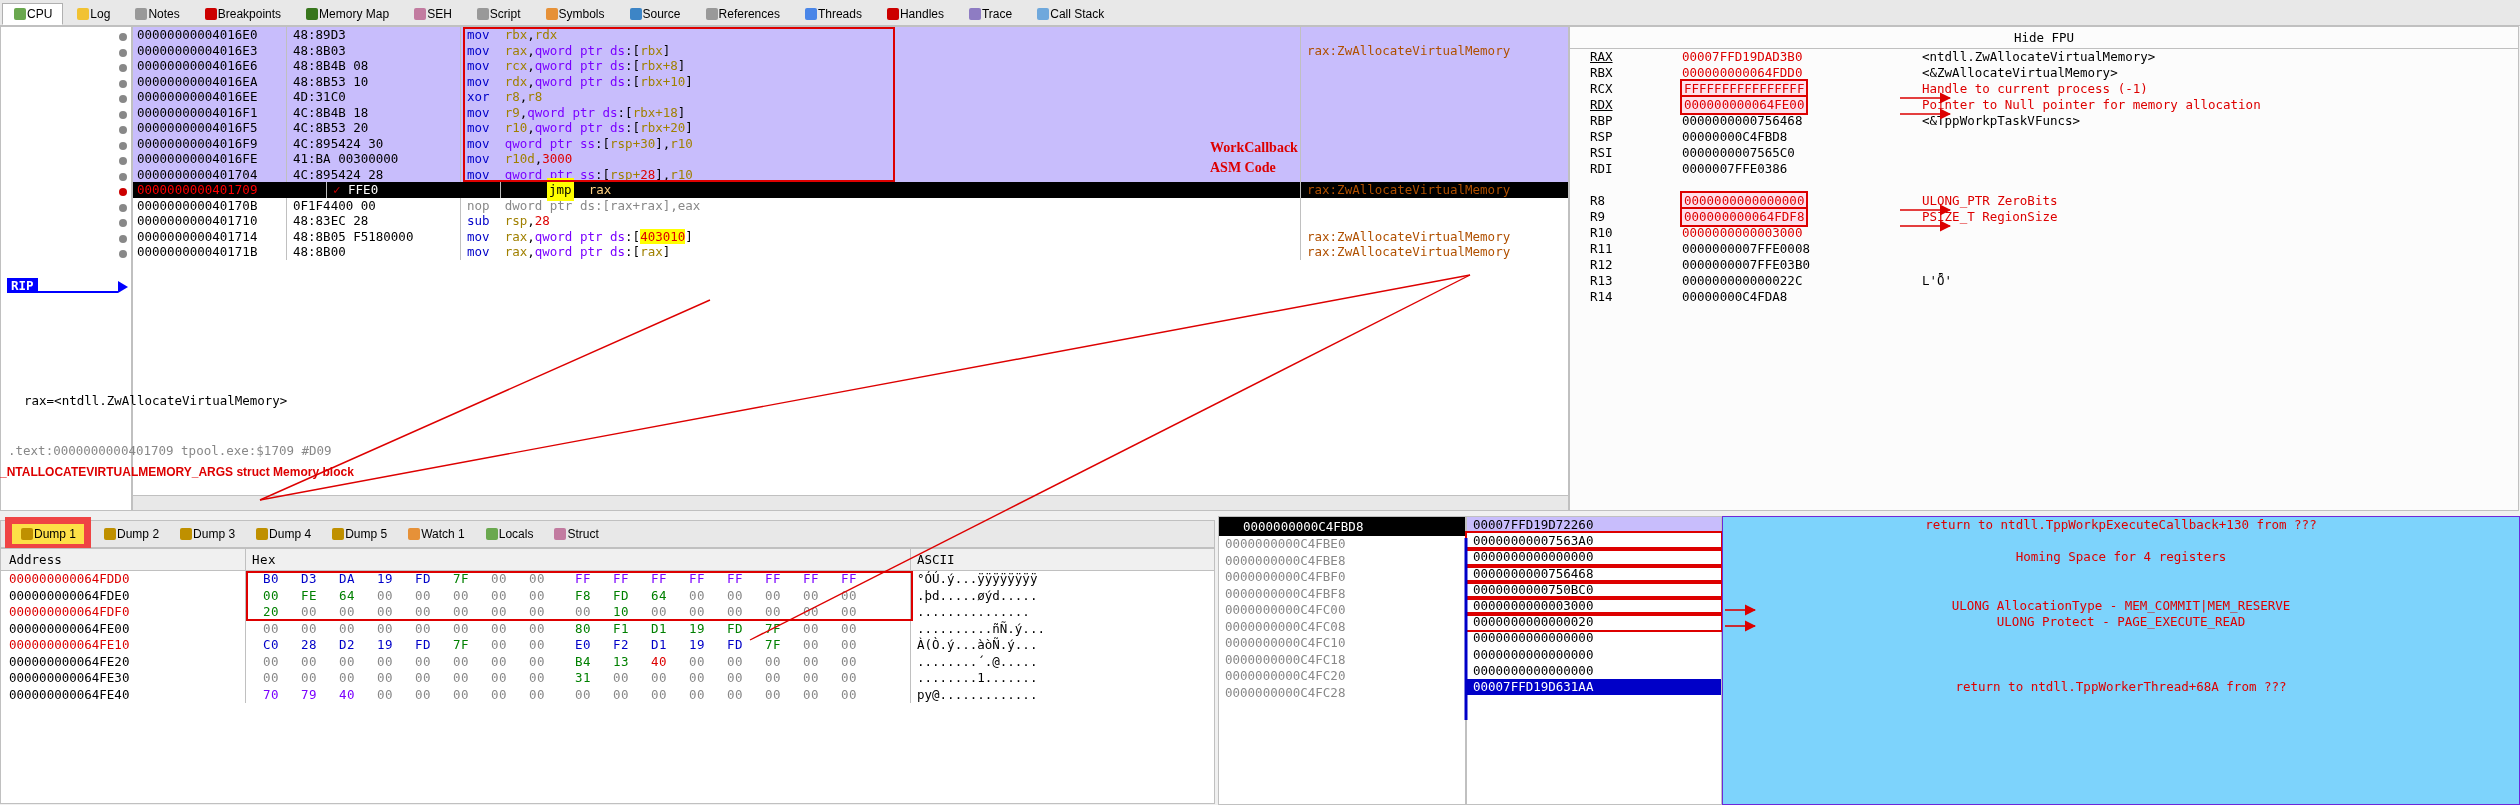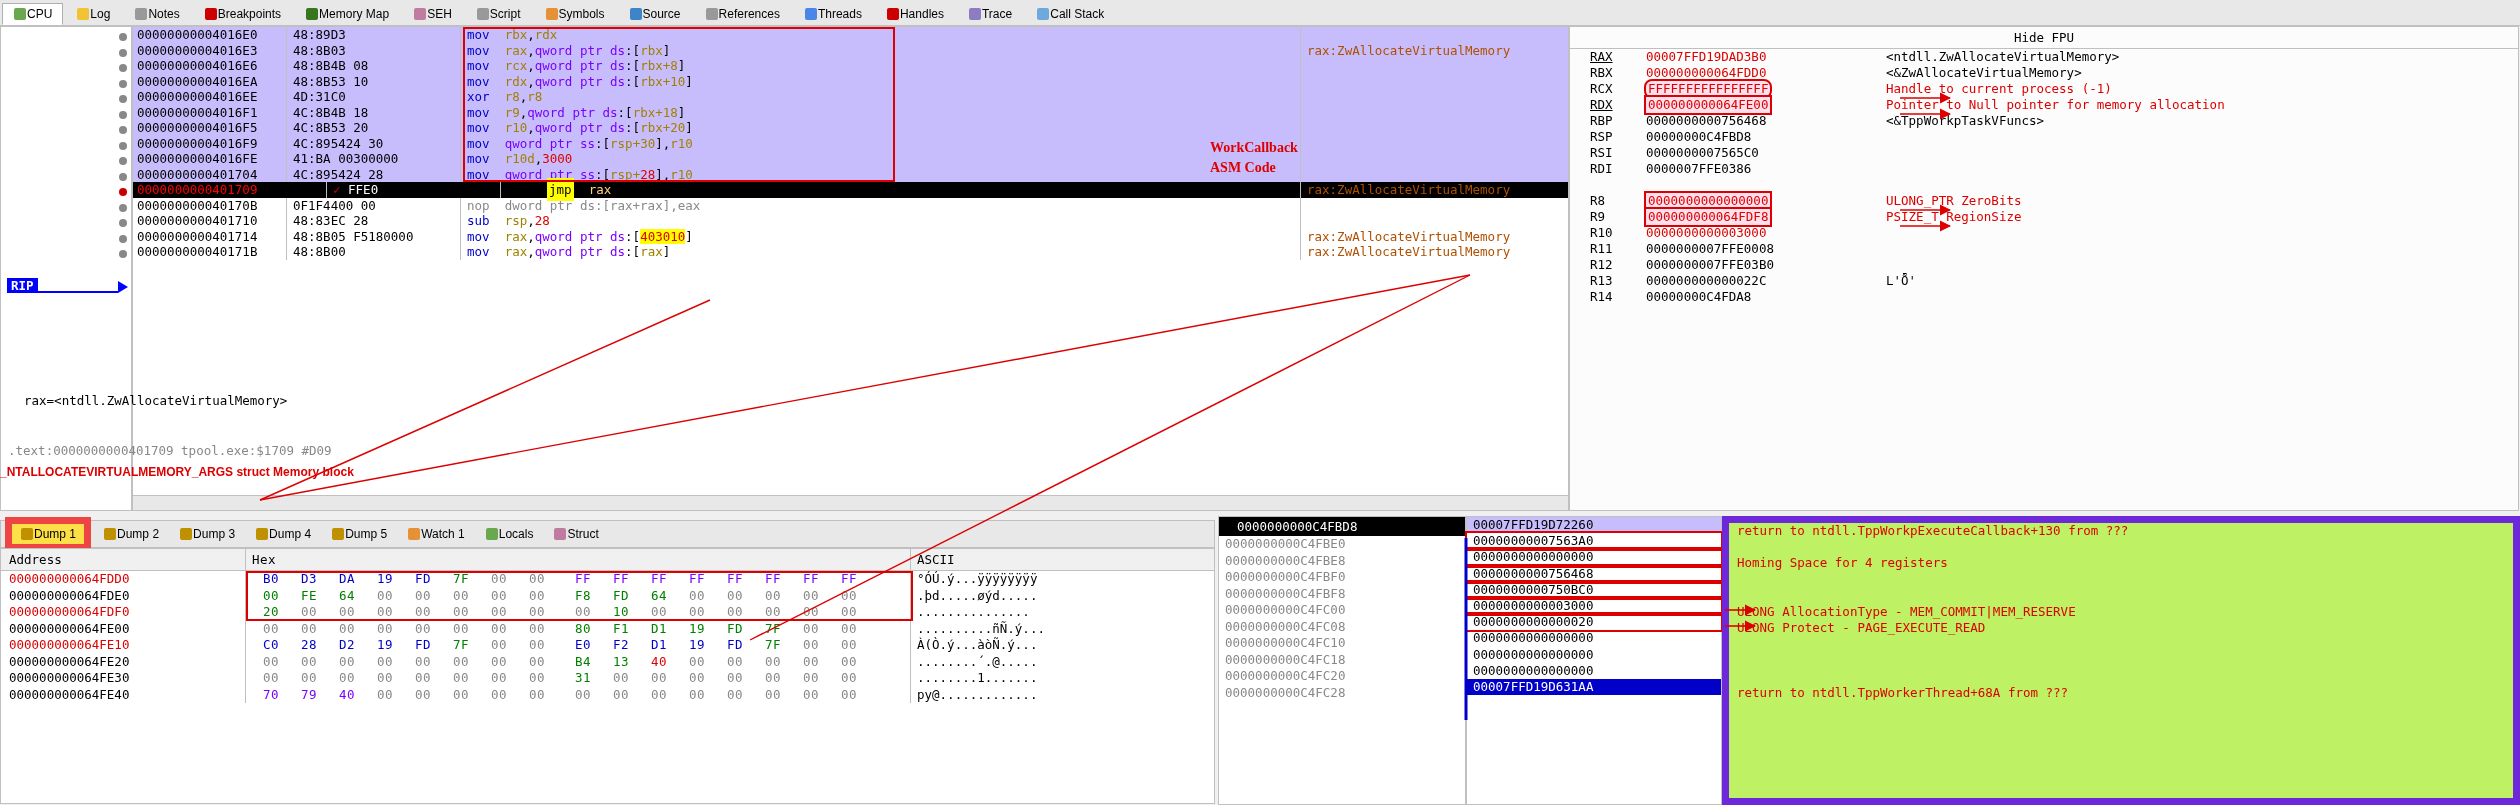--- a/index.html
+++ b/index.html
@@ -42,21 +42,21 @@
 
   .status1 { position:absolute; top:390px; left:16px; width:1560px; padding:3px 8px; color:#000; }
   .status2 { position:absolute; top:440px; left:0; width:1560px; padding:3px 8px; color:#888; }
   .anno-red1 { position:absolute; top:465px; left:0; color:#d00; font-weight:bold; width:700px; }
 
   
   .regs { position:absolute; top:26px; left:1569px; width:950px; height:485px; background:#fcfcfc; border:1px solid #c0c0c0; }
   .regs-title { text-align:center; padding:3px; border-bottom:1px solid #c0c0c0; }
   .reg-row { display:flex; height:16px; line-height:16px; padding-left:20px; }
   .reg-name { width:56px; }
-  .reg-val  { width:220px; }
+  .reg-val  { width:220px;margin-left:36px; }
   .reg-cmt  { flex:1;margin-left:20px; }
   .reg-name.u { text-decoration:underline; }
   .box-pink { outline:2px solid #d00; background:#ffe0ec; display:inline-block; padding:0 2px; }
 
   
   .btabs { position:absolute; top:520px; left:0; height:28px; width:1215px; background:#e8e8e8; border:1px solid #c0c0c0; display:flex; align-items:center; padding:2px 4px; }
   .btab { display:flex; align-items:center; padding:3px 8px; margin-right:4px; cursor:pointer; }
   .btab.active { background:#fde047; border:7px solid #ef4444; }
 
   
@@ -68,25 +68,25 @@
   .d-asc  { flex:1; padding-left:6px; }
   .hex-b  { display:inline-block; width:38px; text-align:center; }
   .hblue  { color:#0000c8; }
   .hgreen { color:#008000; }
   .hgray  { color:#888; }
   .hred   { color:#d00; }
   .hpurple{ color:#7a00ff; }
 
   
   .stack-a { position:absolute; top:516px; left:1218px; width:248px; height:289px; background:#fff; border:1px solid #c0c0c0; }
-  .stack-a-hdr { background:#000; color:#fff; padding:2px 18px; }
+  .stack-a-hdr { background:#000; color:#fff; padding:2px 24px; }
   .stack-a-row { padding:0 6px; height:16.5px; line-height:16.5px; color:#888; }
 
   .stack-b { position:absolute; top:516px; left:1466px; width:256px; height:289px; background:#fff; border:1px solid #c0c0c0; }
-  .stack-c { position:absolute; top:516px; left:1722px; width:798px; height:289px; background:#bef264; border:7px solid #6d28d9; }
+  .stack-c { position:absolute; top:516px; left:1722px; width:798px; height:289px; background:#7dd3fc; border:1px solid #6d28d9;text-align:center; }
   .stb-row { padding:0 6px; height:16.2px; line-height:16.2px; }
   .stb-top { background:#c8bdfc; }
   .stb-hi  { background:#0000c8; color:#fff; }
   .stb-box { outline:2px solid #d00; }
   .stc-row { padding:0 8px; height:16.2px; line-height:16.2px; }
 
   
   svg.overlay { position:absolute; top:0; left:0; width:2520px; height:805px; pointer-events:none; }
   .anno-text { fill:#d00; font-family:"Segoe UI"; font-size:14px; font-weight:600; }
 
@@ -238,21 +238,21 @@
         <div class="reg-val" style="color: rgb(221, 0, 0);">00007FFD19DAD3B0</div>
         <div class="reg-cmt">&lt;ntdll.ZwAllocateVirtualMemory&gt;</div>
       </div>
       <div class="reg-row">
         <div class="reg-name">RBX</div>
         <div class="reg-val" style="color: rgb(221, 0, 0);">000000000064FDD0</div>
         <div class="reg-cmt">&lt;&amp;ZwAllocateVirtualMemory&gt;</div>
       </div>
       <div class="reg-row">
         <div class="reg-name">RCX</div>
-        <div class="reg-val"><span class="box-pink" style="color: rgb(221, 0, 0); border-radius: 6px;">FFFFFFFFFFFFFFFF</span></div>
+        <div class="reg-val"><span class="box-pink" style="color: rgb(221, 0, 0);">FFFFFFFFFFFFFFFF</span></div>
         <div class="reg-cmt" style="color: rgb(221, 0, 0);">Handle to current process (-1)</div>
       </div>
       <div class="reg-row">
         <div class="reg-name u">RDX</div>
         <div class="reg-val"><span class="box-pink" style="color: rgb(221, 0, 0);">000000000064FE00</span></div>
         <div class="reg-cmt" style="color: rgb(221, 0, 0);">Pointer to Null pointer for memory allocation</div>
       </div>
       <div class="reg-row">
         <div class="reg-name">RBP</div>
         <div class="reg-val">0000000000756468</div>

